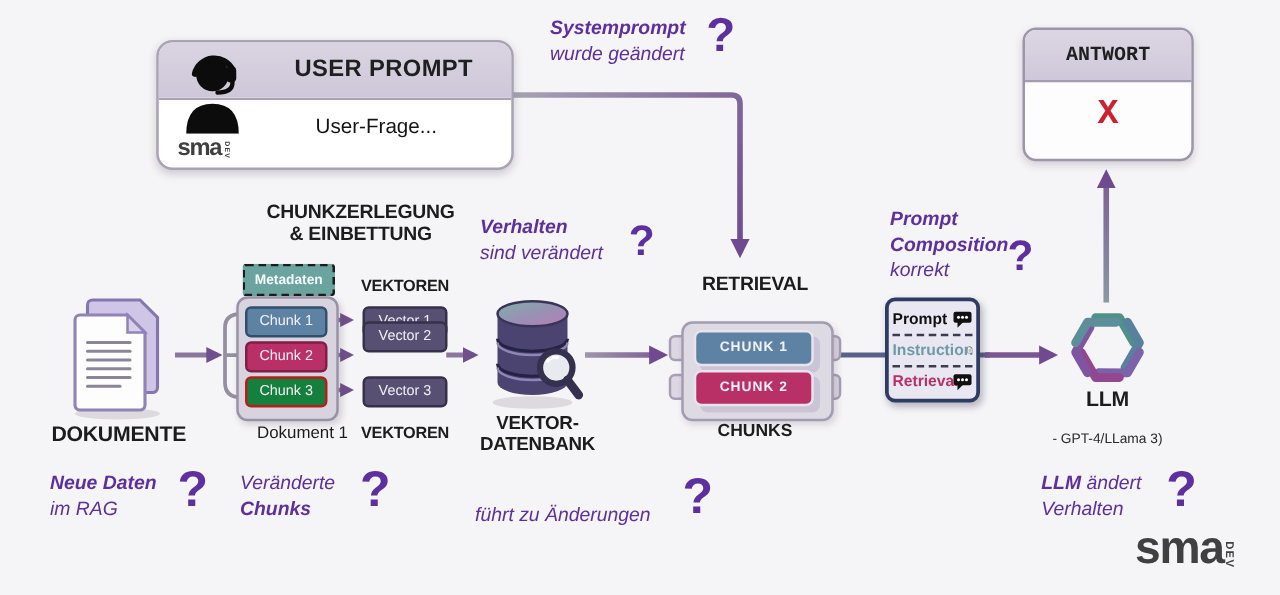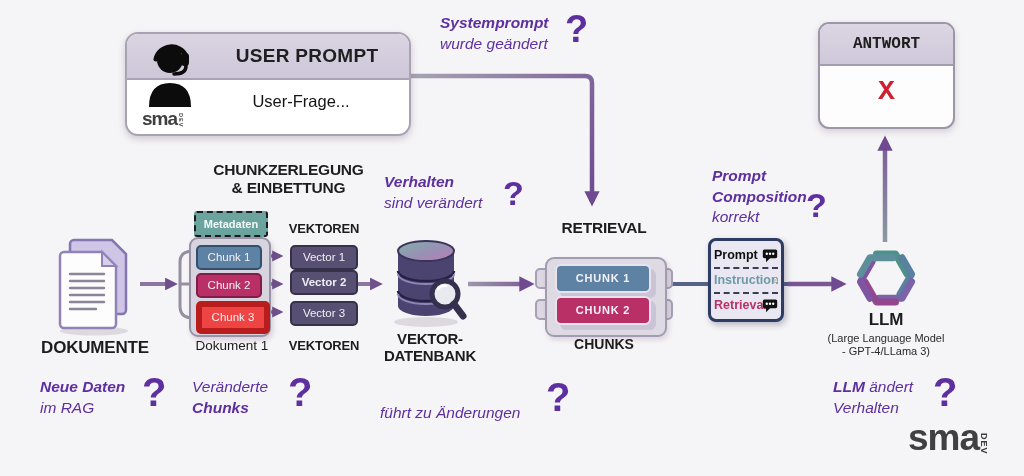--- a/index.html
+++ b/index.html
@@ -42,21 +42,21 @@
   
   .dok1{position:absolute;left:189px;top:237px;width:78px;height:96px;background:#d8d4df;
         border:2px solid #9992a6;border-radius:9px;box-shadow:2px 3px 5px rgba(60,50,80,.18);}
   .meta{position:absolute;left:194px;top:211px;width:70px;height:22px;background:#6ba49e;border:2px dashed #1c1c1c;
         border-radius:3px;color:#f4faf8;font-size:11px;font-weight:700;text-align:center;line-height:22px;}
   .crow{position:absolute;width:62px;height:21px;border-radius:5px;color:#f2f0f5;font-size:11.5px;
         text-align:center;line-height:21px;font-weight:500;}
   .c1{background:#5e82a3;border:2px solid #31506d;}
   .c2{background:#b93066;border:2px solid #821d47;}
   .c3{background:#5fa287;border:2px solid #3a male7a5e;}
-  .c3{background:#ef4444;border:6px solid #b91c1c;}
+  .c3{background:#15803d;border:2px solid #b91c1c;}
   .vrow{position:absolute;width:64px;height:21px;background:#585073;border:2px solid #36314a;border-radius:5px;
         color:#f0eef4;font-size:11.5px;text-align:center;line-height:21px;font-weight:500;}
 
   
   .retbox{position:absolute;left:545px;top:257px;width:118px;height:76px;background:#dedae4;
           border:2px solid #a39cb0;border-radius:9px;box-shadow:2px 3px 5px rgba(60,50,80,.15);}
   .rchunk{position:absolute;width:92px;height:25px;border-radius:6px;color:#f3f1f7;font-size:11px;font-weight:700;
           letter-spacing:.8px;text-align:center;line-height:25px;box-shadow:5px 5px 0 #cbc4d6;}
   .rc1{background:#5e82a3;border:2px solid #e8e4ee;}
   .rc2{background:#b93066;border:2px solid #e8e4ee;}
@@ -170,25 +170,25 @@
     <span>&amp; EINBETTUNG</span>
   </div>
 
   <div class="blabel" style="left:38px;top:338px;width:114px;font-size:17px;">DOKUMENTE</div>
 
   <div class="dok1"></div>
   <div class="meta">Metadaten</div>
   <div class="crow c1" style="left:196px;top:245px;">Chunk 1</div>
   <div class="crow c2" style="left:196px;top:273px;">Chunk 2</div>
   <div class="crow c3" style="left:196px;top:301px;">Chunk 3</div>
-  <div class="nlabel" style="left:192px;top:338px;width:80px;font-size:13.5px;">Dokument 1</div>
+  <div class="nlabel" style="left:202px;top:338px;width:80px;font-size:13.5px;">Dokument 1</div>
 
   <div class="blabel" style="left:288px;top:221px;width:72px;font-size:13px;">VEKTOREN</div>
   <div class="vrow" style="left:290px;top:245px;">Vector 1</div>
-  <div class="vrow" style="left:290px;top:270px;font-weight:bold;">Vector 2</div>
+  <div class="vrow" style="left:290px;top:257px;">Vector 2</div>
   <div class="vrow" style="left:290px;top:301px;">Vector 3</div>
   <div class="blabel" style="left:288px;top:338px;width:72px;font-size:13px;">VEKTOREN</div>
 
   <div class="qtext" style="left:384px;top:172px;">
     <span class="b">Verhalten</span><br>
     <span>sind verändert</span>
   </div>
   <div class="qmark" style="left:503px;top:176px;font-size:34px;">?</div>
 
   <svg class="abs" style="left:388px;top:234px;" width="84" height="94" viewBox="0 0 84 94">
@@ -269,21 +269,20 @@
     <g fill="none" stroke-width="7" stroke-linecap="round" stroke-linejoin="round">
       <path d="M -9.5 -24 H 9.5 L 21 -4" stroke="#4e9188"></path>
       <path d="M -9.5 -24 H 9.5 L 21 -4" stroke="#58809f" transform="rotate(60)"></path>
       <path d="M -9.5 -24 H 9.5 L 21 -4" stroke="#7a63a8" transform="rotate(120)"></path>
       <path d="M -9.5 -24 H 9.5 L 21 -4" stroke="#92478f" transform="rotate(180)"></path>
       <path d="M -9.5 -24 H 9.5 L 21 -4" stroke="#7f54a0" transform="rotate(240)"></path>
       <path d="M -9.5 -24 H 9.5 L 21 -4" stroke="#5d8f9b" transform="rotate(300)"></path>
     </g>
   </svg>
   <div class="blabel" style="left:858px;top:310px;width:56px;font-size:17px;">LLM</div>
-  <div class="llmsub" style="left:812px;top:332px;width:148px;">(Large Language Model</div>
   <div class="llmsub" style="left:812px;top:345px;width:148px;">- GPT-4/LLama 3)</div>
 
   <div class="qtext" style="left:40px;top:377px;">
     <span class="b">Neue Daten</span><br>
     <span>im RAG</span>
   </div>
   <div class="qmark" style="left:142px;top:372px;font-size:40px;">?</div>
 
   <div class="qtext" style="left:192px;top:377px;">
     <span>Veränderte</span><br>

